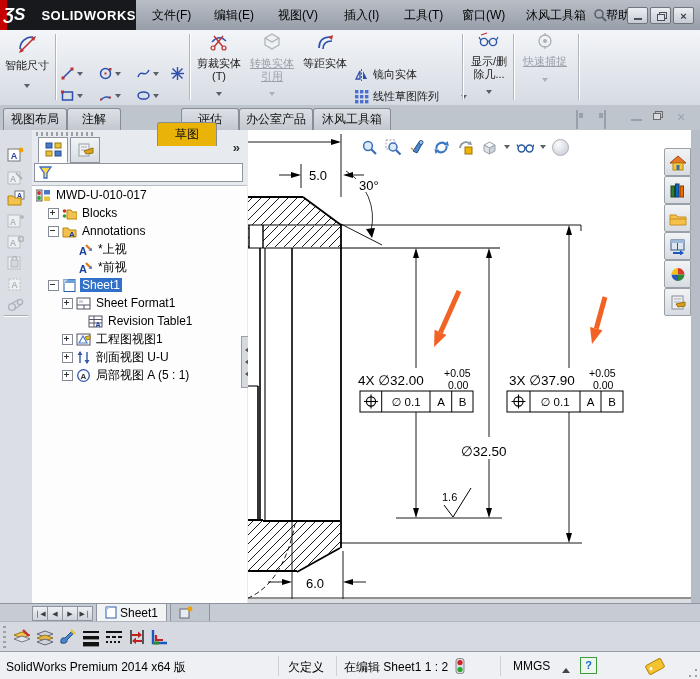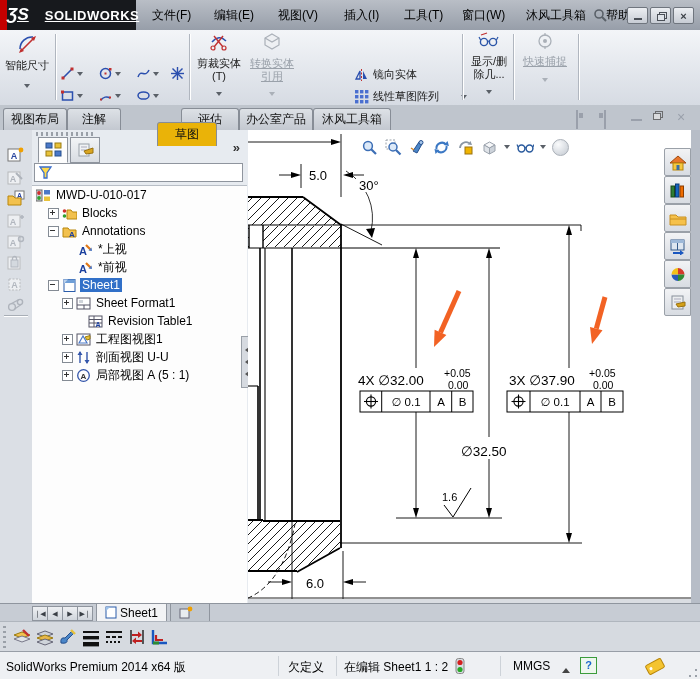--- a/index.html
+++ b/index.html
@@ -1,21 +1,21 @@
 <!DOCTYPE html>
 <html><head>
 <meta charset="utf-8">
 <style>
   html,body{margin:0;padding:0;background:#6b7380;font-family:"Liberation Sans","DejaVu Sans",sans-serif;}
   .app{position:relative;width:700px;height:679px;background:#b7bdc7;overflow:hidden;outline:1px solid #4a525e;}
   .abs{position:absolute;}
   
   .titlebar{position:absolute;left:0;top:0;width:700px;height:30px;background:linear-gradient(#b9bec6,#979ea9);}
   .red-stripe{position:absolute;left:0;top:0;width:7px;height:30px;background:#c40000;}
-  .logo-block{position:absolute;left:7px;top:0;width:129px;height:30px;background:#17191d;color:#fff;display:flex;align-items:center;justify-content:space-between;gap:16px;text-decoration:underline;}
+  .logo-block{position:absolute;left:7px;top:0;width:129px;height:30px;background:#17191d;color:#fff;display:flex;align-items:center;justify-content:flex-end;gap:16px;}
   .logo-mark{font-size:17px;font-weight:bold;font-style:italic;}
   .logo-name{font-size:13px;font-weight:bold;letter-spacing:.5px;}
   .menu{position:absolute;top:0;height:30px;display:flex;align-items:center;font-size:12px;color:#000;padding:0 6px;}
   .win-btn{position:absolute;top:7px;width:19px;height:15px;border:1px solid #6f757e;border-radius:2px;background:linear-gradient(#eceef2,#c7ccd4);display:flex;align-items:center;justify-content:center;font-size:11px;color:#3a3f46;font-weight:bold;}
   .min-glyph{width:8px;height:2px;background:#4a4f57;margin-top:7px;}
   .restore-glyph{position:relative;width:8px;height:7px;}
   .restore-glyph::before{content:"";position:absolute;left:2px;top:0;width:6px;height:5px;border:1px solid #4a4f57;}
   .restore-glyph::after{content:"";position:absolute;left:0;top:2px;width:6px;height:5px;border:1px solid #4a4f57;background:#dfe3e9;}
   
   .cmdbar{position:absolute;left:0;top:30px;width:700px;height:75px;background:linear-gradient(#f3f5f8,#d6dbe3);border-bottom:1px solid #9aa0a9;}
@@ -222,20 +222,28 @@
       <div><span class="dd"></span></div>
     </div>
     <div class="bigbtn disabled" style="left:247px;width:50px;">
       <svg width="20" height="20">
           <polygon points="10,2 17,6 17,13 10,17 3,13 3,6" fill="#eef0f3" stroke="#aab0b8" stroke-width="1.2"></polygon>
           <polyline points="3,6 10,10 17,6 M10,10 10,17" fill="none" stroke="#aab0b8" stroke-width="1.2"></polyline>
         </svg>
       <div class="blabel">转换实体引用</div>
       <div><span class="dd dis"></span></div>
     </div>
+    <div class="bigbtn" style="left:299px;width:52px;">
+      <svg width="20" height="20">
+          <path d="M4 16 Q4 5 15 5" fill="none" stroke="#2b4fae" stroke-width="1.7"></path>
+          <path d="M8 17 Q8 9 17 9" fill="none" stroke="#2b4fae" stroke-width="1.7"></path>
+          <polygon points="18,3 13,5 17,8" fill="#c03030"></polygon>
+        </svg>
+      <div class="blabel">等距实体</div>
+    </div>
 
     <div class="stackrow" style="left:354px;top:37px;">
       <svg width="15" height="15">
           <polygon points="2,12 6,4 6,12" fill="none" stroke="#2b4fae" stroke-width="1.3"></polygon>
           <polygon points="13,12 9,4 9,12" fill="#2b4fae"></polygon>
           <line x1="7.5" y1="2" x2="7.5" y2="14" stroke="#c03030" stroke-width="1" stroke-dasharray="2,1.5"></line>
         </svg>
       <span>镜向实体</span>
     </div>
     <div class="stackrow" style="left:354px;top:59px;">

